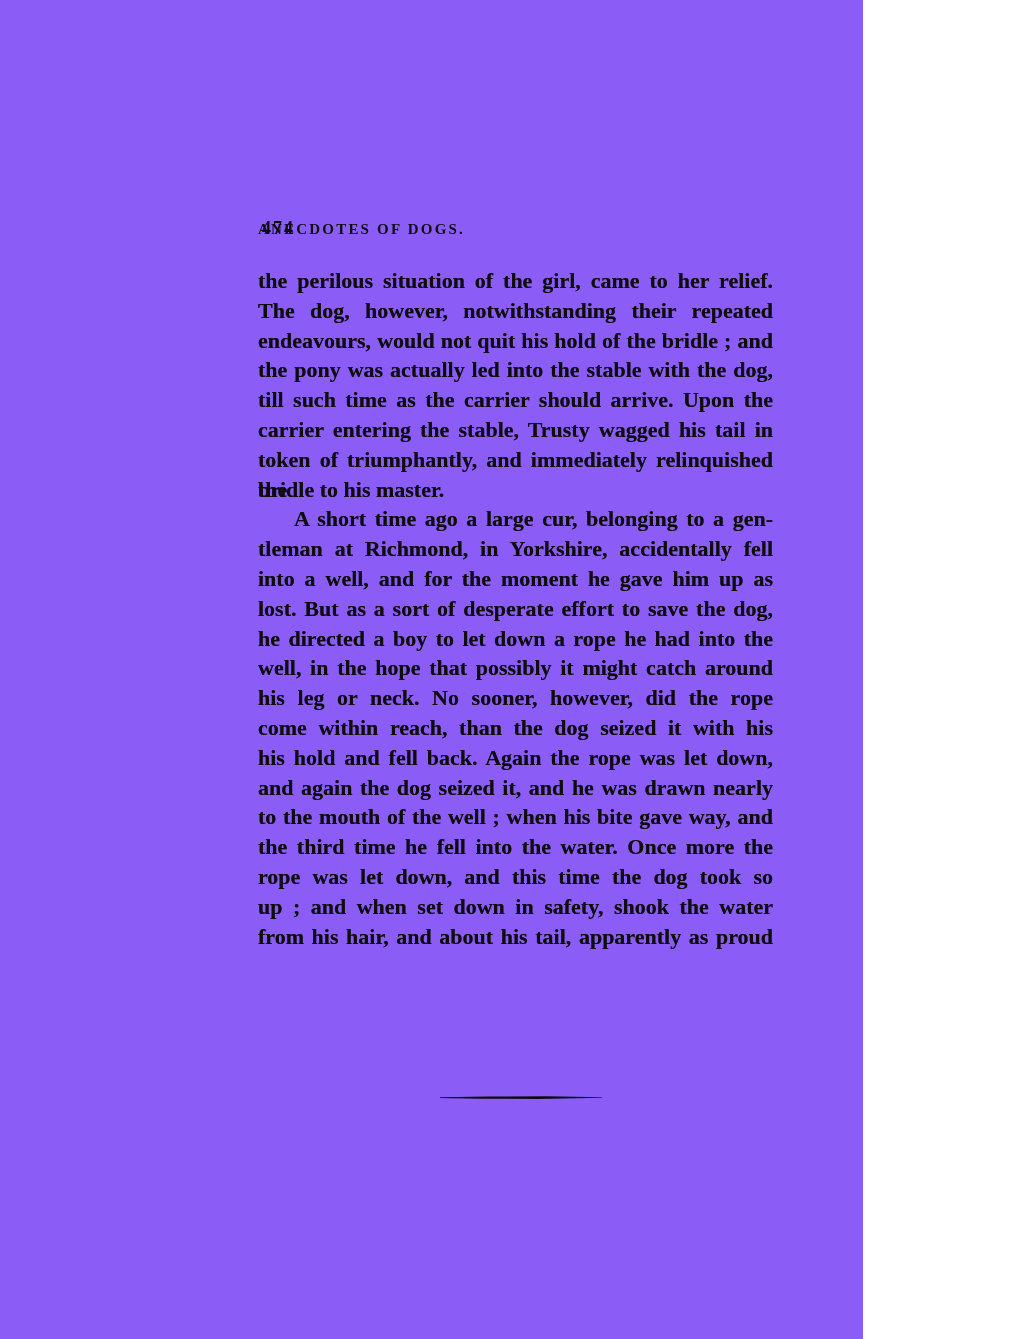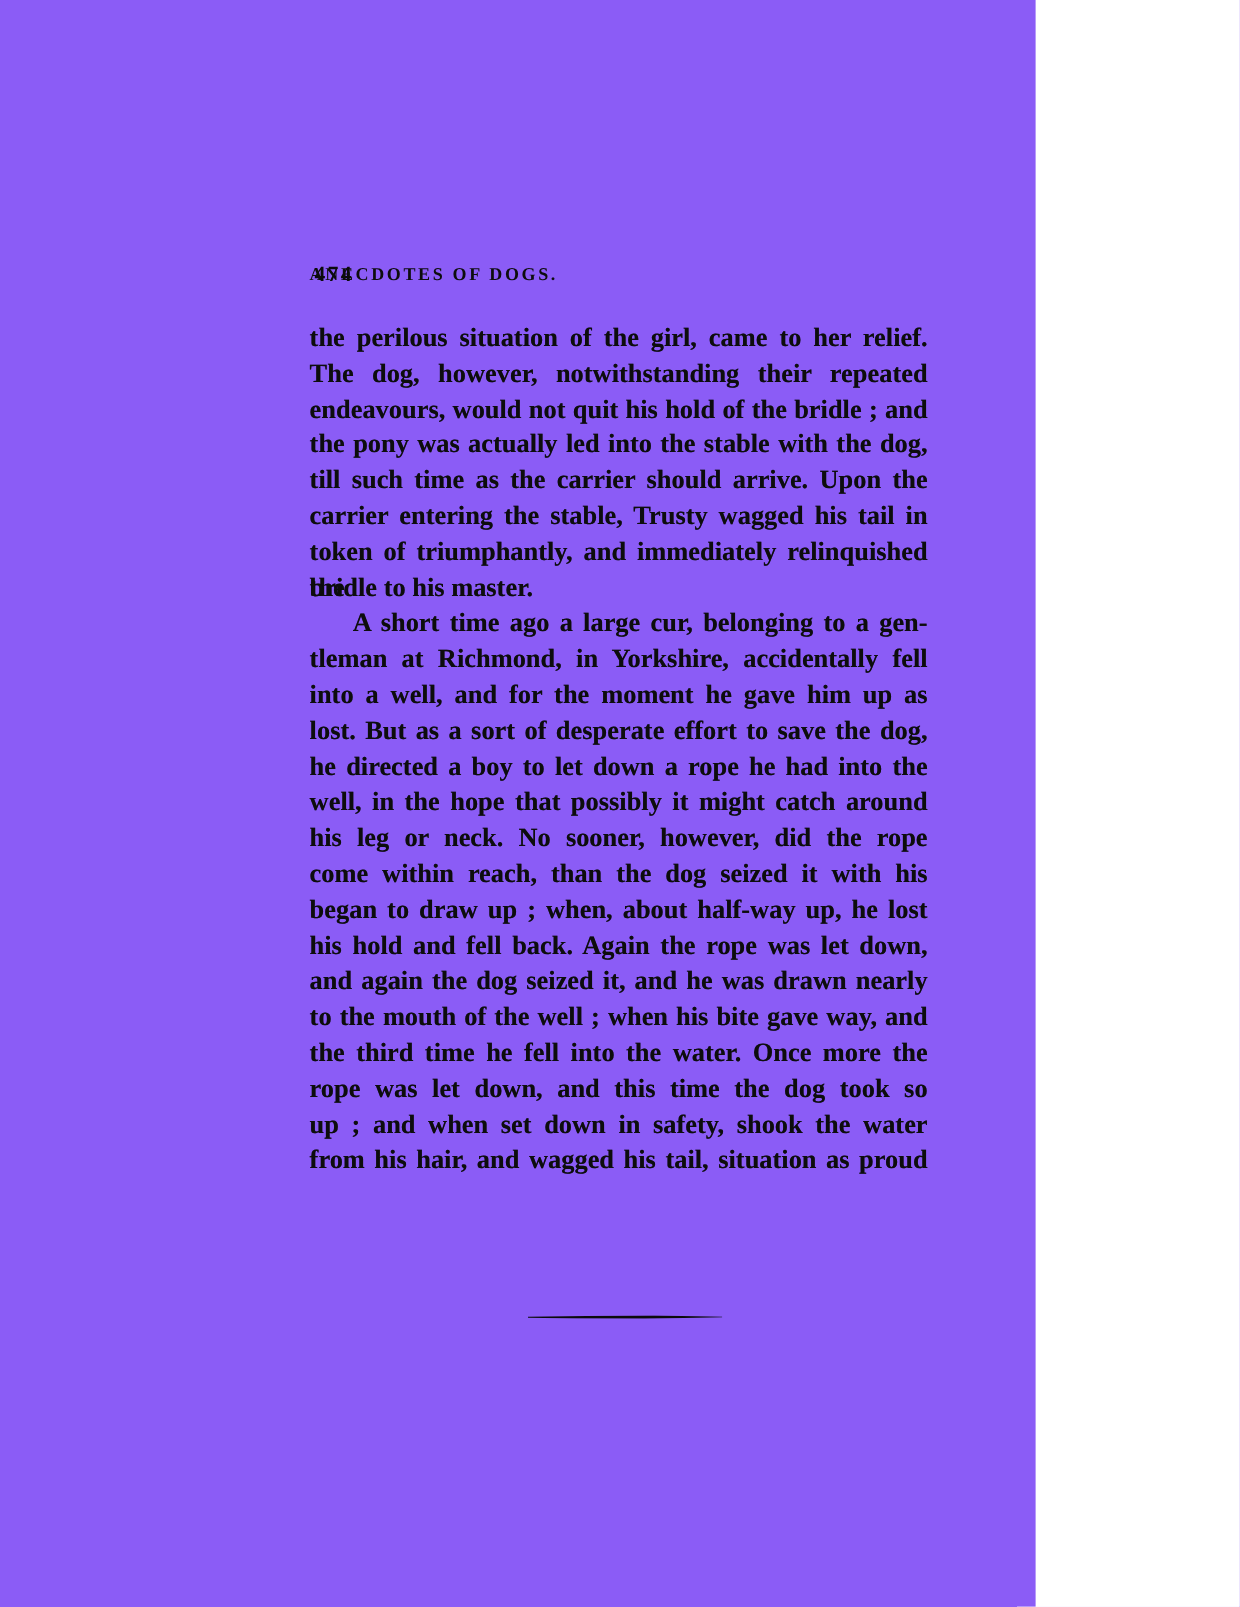--- a/index.html
+++ b/index.html
@@ -98,25 +98,24 @@
     <div class="line">token of triumphantly, and immediately relinquished the</div>
     <div class="line para-end">bridle to his master.</div>
     <div class="line indent">A short time ago a large cur, belonging to a gen-</div>
     <div class="line">tleman at Richmond, in Yorkshire, accidentally fell</div>
     <div class="line">into a well, and for the moment he gave him up as</div>
     <div class="line">lost. But as a sort of desperate effort to save the dog,</div>
     <div class="line">he directed a boy to let down a rope he had into the</div>
     <div class="line">well, in the hope that possibly it might catch around</div>
     <div class="line">his leg or neck. No sooner, however, did the rope</div>
     <div class="line">come within reach, than the dog seized it with his</div>
-    <div class="line">began to draw up ; when, about half-way up, he lost</div>
     <div class="line">his hold and fell back. Again the rope was let down,</div>
     <div class="line">and again the dog seized it, and he was drawn nearly</div>
     <div class="line">to the mouth of the well ; when his bite gave way, and</div>
     <div class="line">the third time he fell into the water. Once more the</div>
     <div class="line">rope was let down, and this time the dog took so</div>
     <div class="line">up ; and when set down in safety, shook the water</div>
-    <div class="line">from his hair, and wagged his tail, situation as proud</div>
+    <div class="line">from his hair, and about his tail, apparently as proud</div>
   </div>
 
   <div class="section-divider"></div>
 
 </div>
 
 </body></html>

